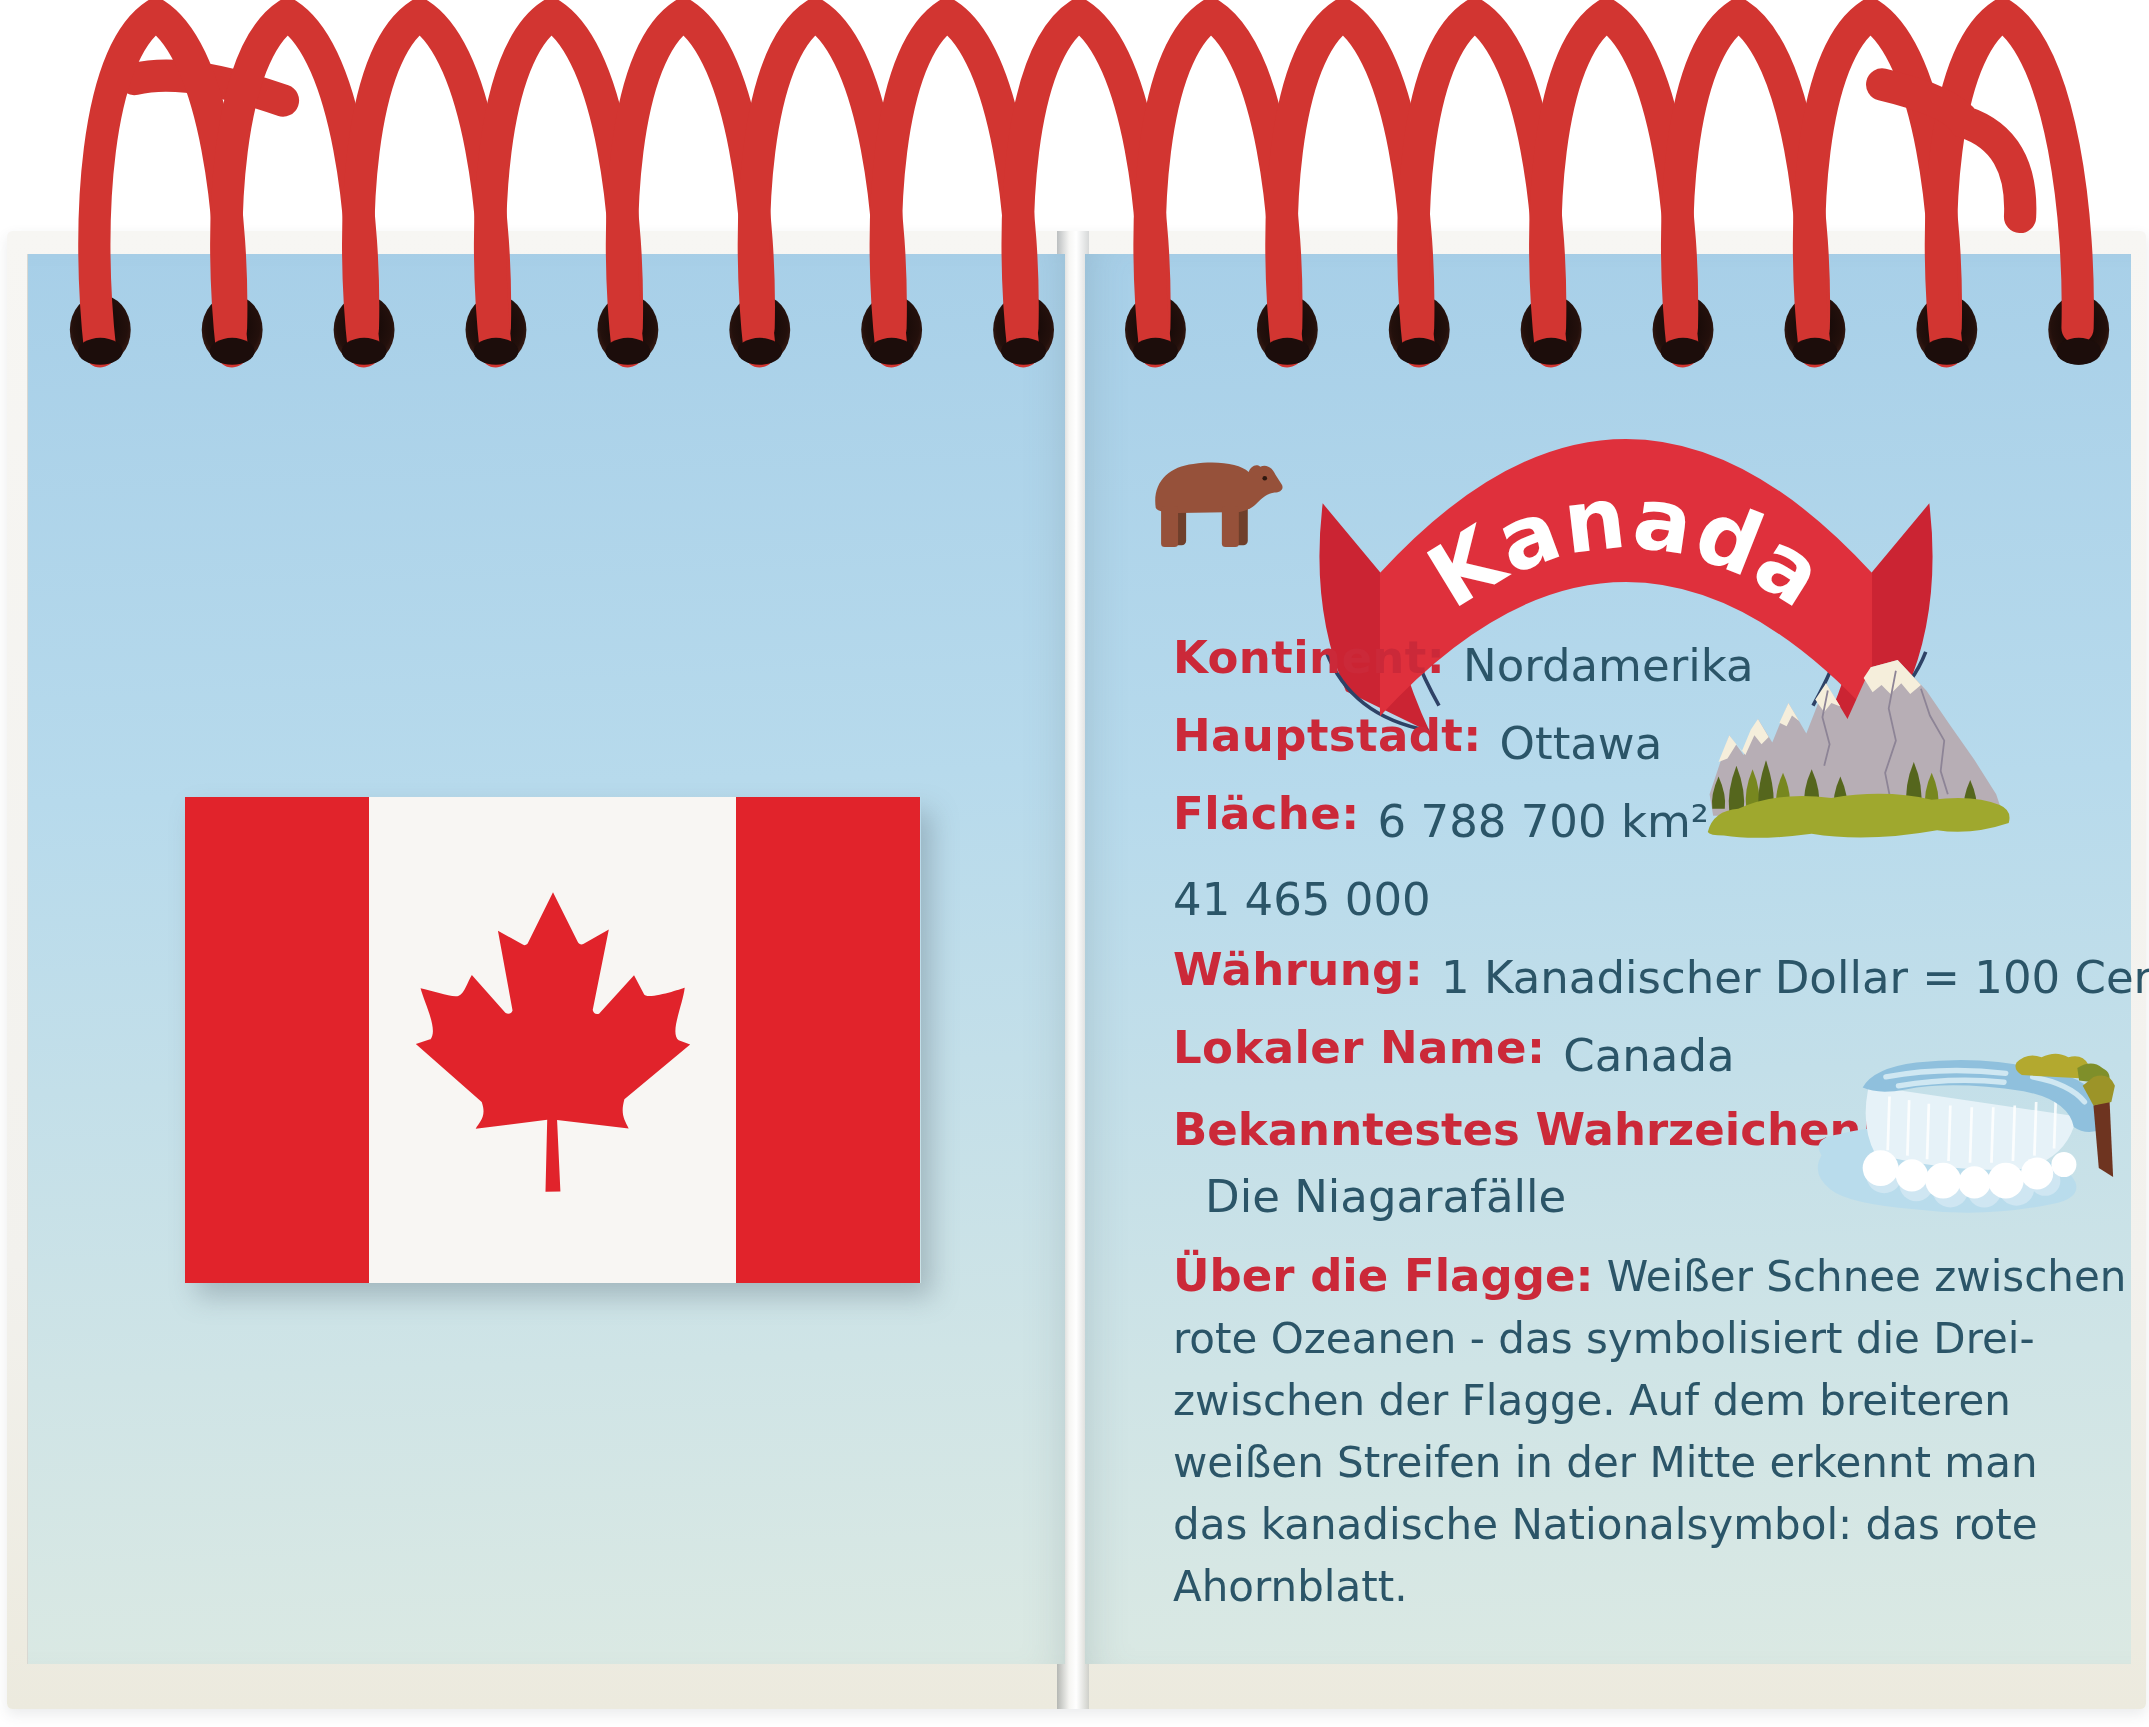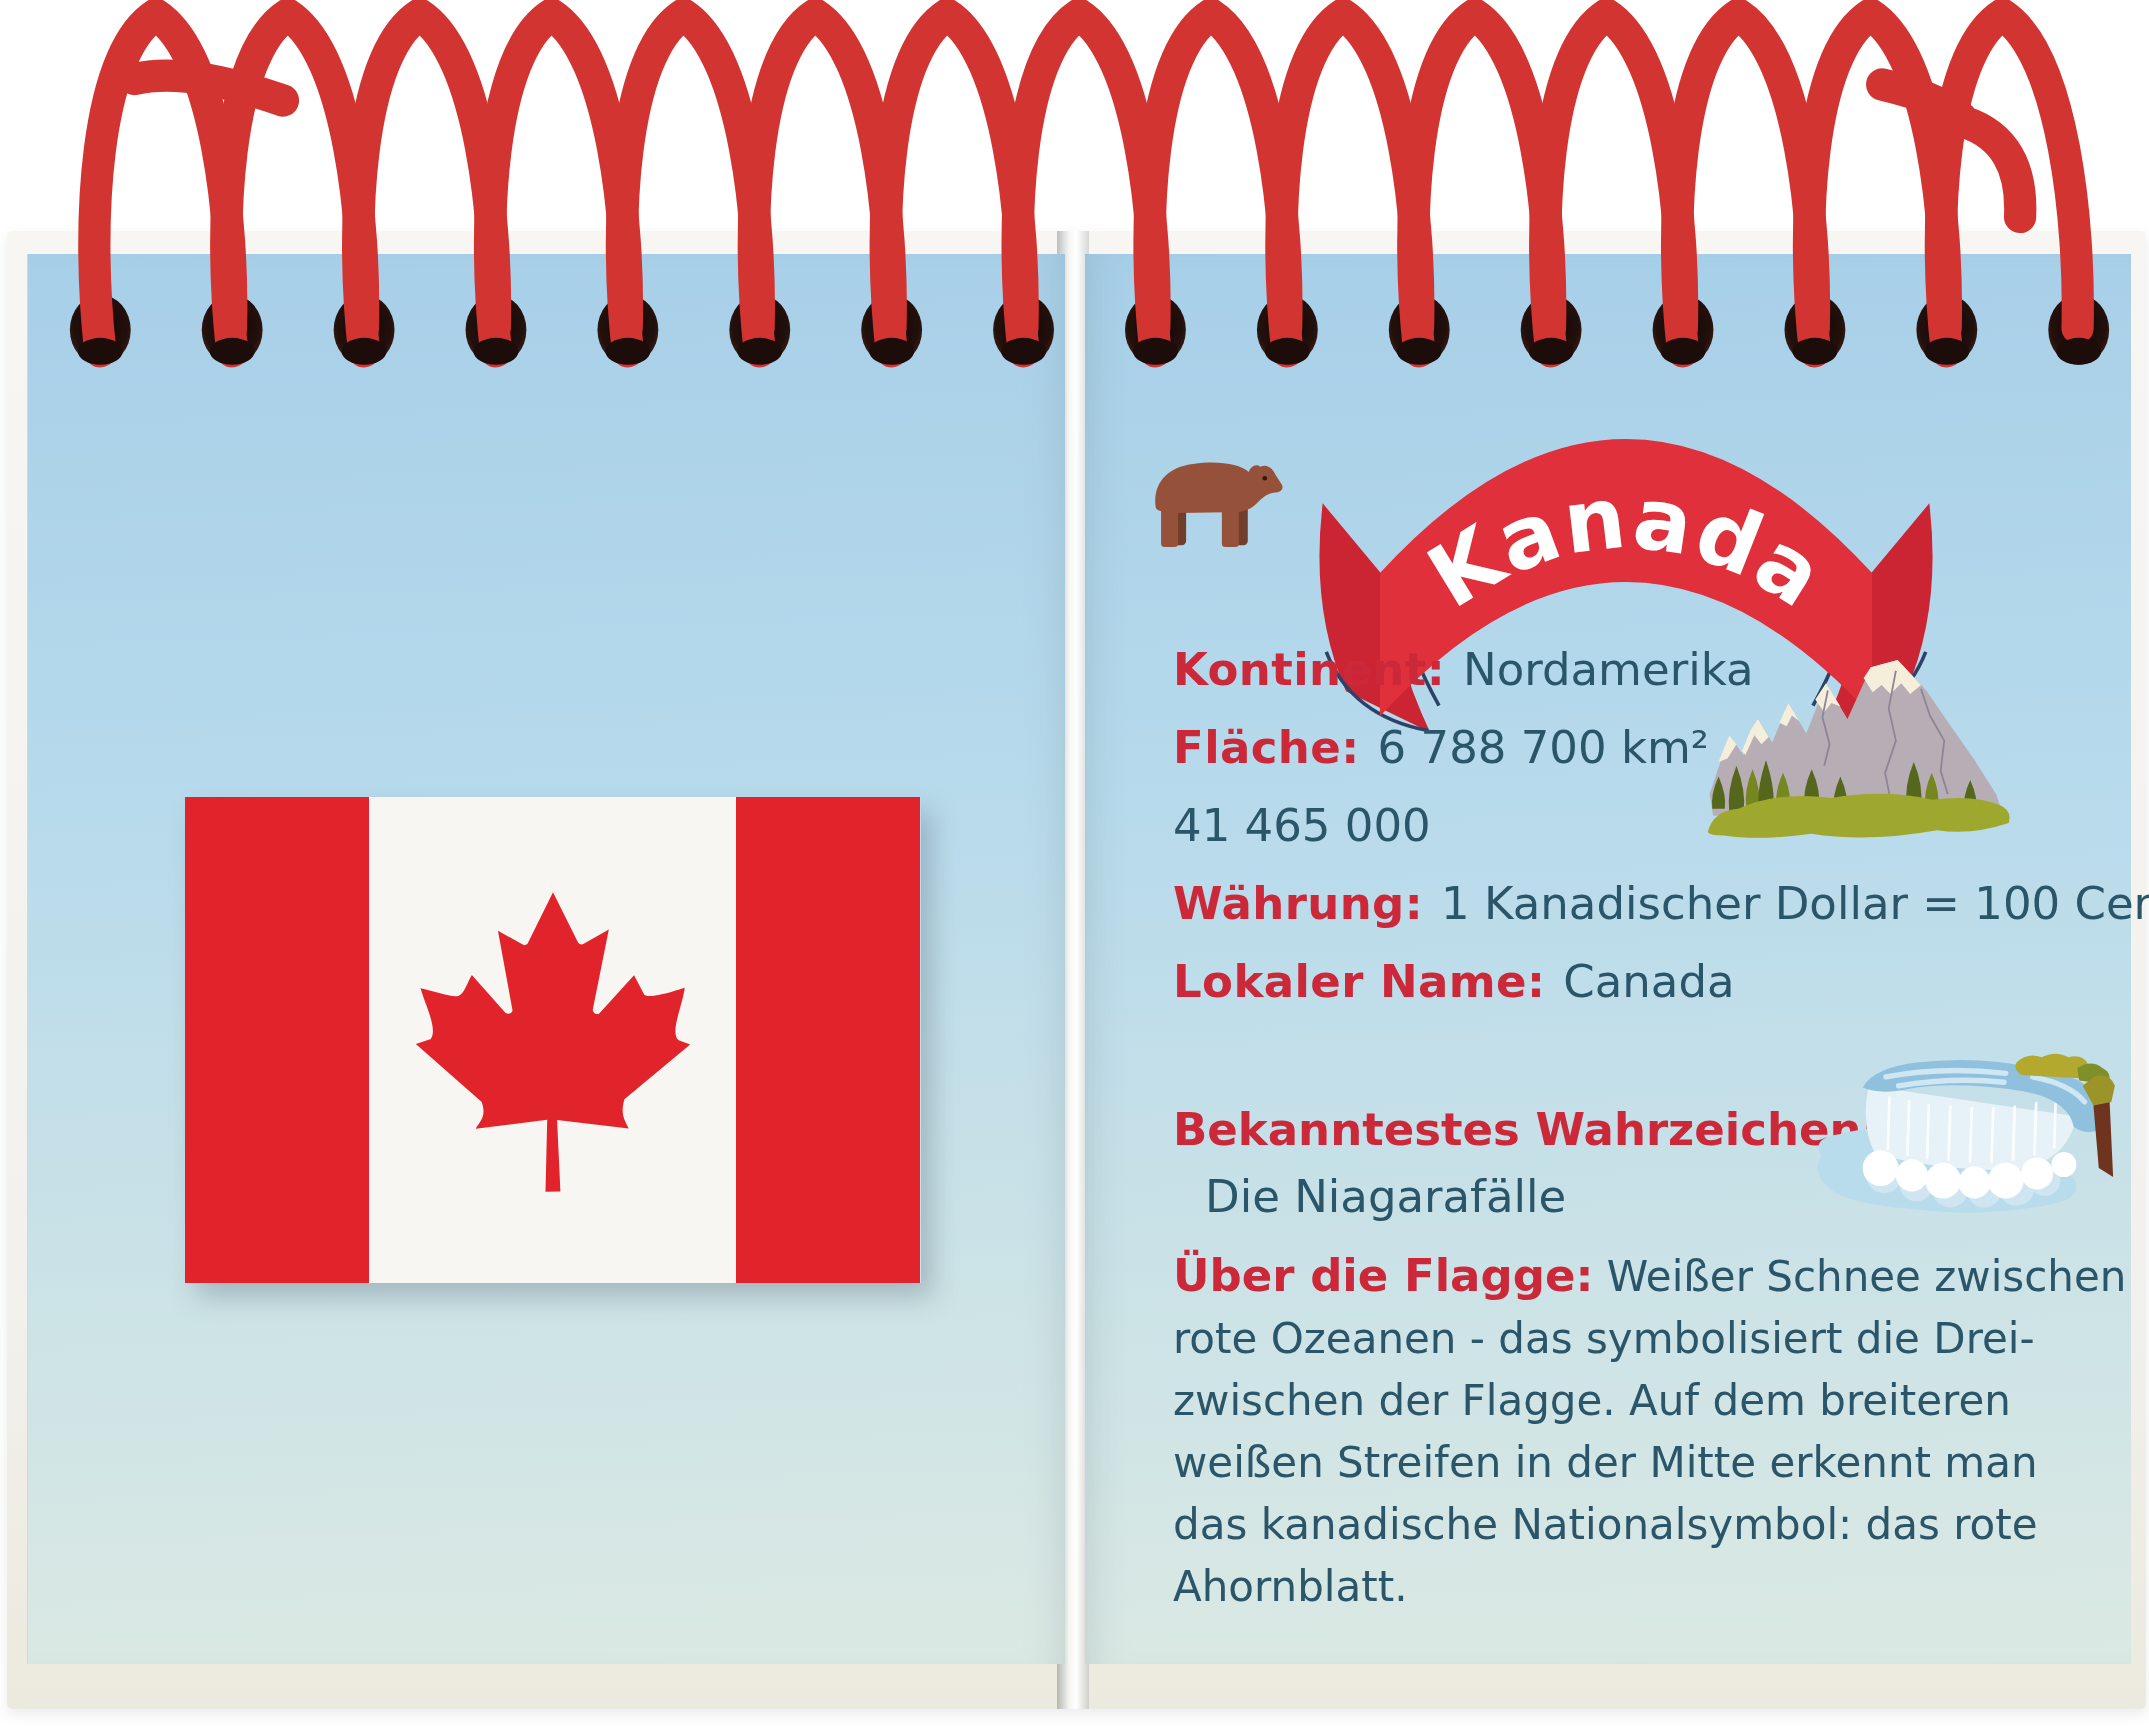--- a/index.html
+++ b/index.html
@@ -26,21 +26,21 @@
 
   
   .flag{left:185px;top:797px;width:736px;height:486px;display:flex;z-index:4;
     box-shadow:10.7px 14.3px 25px rgba(96,114,124,.38);}
   .flag .band{width:184px;height:100%;background:#e1232b;}
   .flag .field{width:367px;height:100%;background:#f8f6f3;position:relative;}
   .flag .field svg{position:absolute;left:45px;top:93px;}
 
   
   .facts{left:1173px;top:618px;width:969px;z-index:4;}
-  .fact-row{display:flex;align-items:flex-end;gap:18px;height:78px;white-space:nowrap;}
+  .fact-row{display:flex;align-items:center;gap:18px;height:78px;white-space:nowrap;}
   .flabel{font-weight:bold;font-size:45px;color:#cb2939;letter-spacing:0.4px;}
   .fvalue{font-size:45px;color:#2b5568;margin-top:16px;}
   .landmark-label{left:1173px;top:1103px;font-weight:bold;font-size:45px;color:#cb2939;z-index:4;white-space:nowrap;}
   .landmark-value{left:1173px;top:1170px;font-size:45px;color:#2b5568;z-index:4;white-space:nowrap;margin-left:32px;}
   .about{left:1173px;top:1245px;width:972px;font-size:42px;line-height:62px;color:#2b5568;z-index:4;}
   .about .inline-label{font-weight:bold;font-size:45px;color:#cb2939;}
 
   svg{display:block;}
   .spiral-svg{left:0;top:0;z-index:5;pointer-events:none;}
   .banner-svg{left:1308px;top:421px;z-index:4;}
@@ -92,20 +92,24 @@
     <path fill="#df303c" d="M80,170 Q355,-130 630,170 L630,330 Q355,30 80,330 Z"></path>
     <text class="banner-title">
       <textPath href="#kanadaArc" startOffset="50%" text-anchor="middle">Kanada</textPath>
     </text>
   </svg>
 
   <div class="abs facts content">
     <div class="fact-row">
       <span class="flabel">Kontinent:</span>
       <span class="fvalue">Nordamerika</span>
+    </div>
+    <div class="fact-row">
+      <span class="flabel">Hauptstadt:</span>
+      <span class="fvalue">Ottawa</span>
     </div>
     <div class="fact-row">
       <span class="flabel">Fläche:</span>
       <span class="fvalue">6 788 700 km²</span>
     </div>
     <div class="fact-row">
       <span class="fvalue">41 465 000</span>
     </div>
     <div class="fact-row">
       <span class="flabel">Währung:</span>

